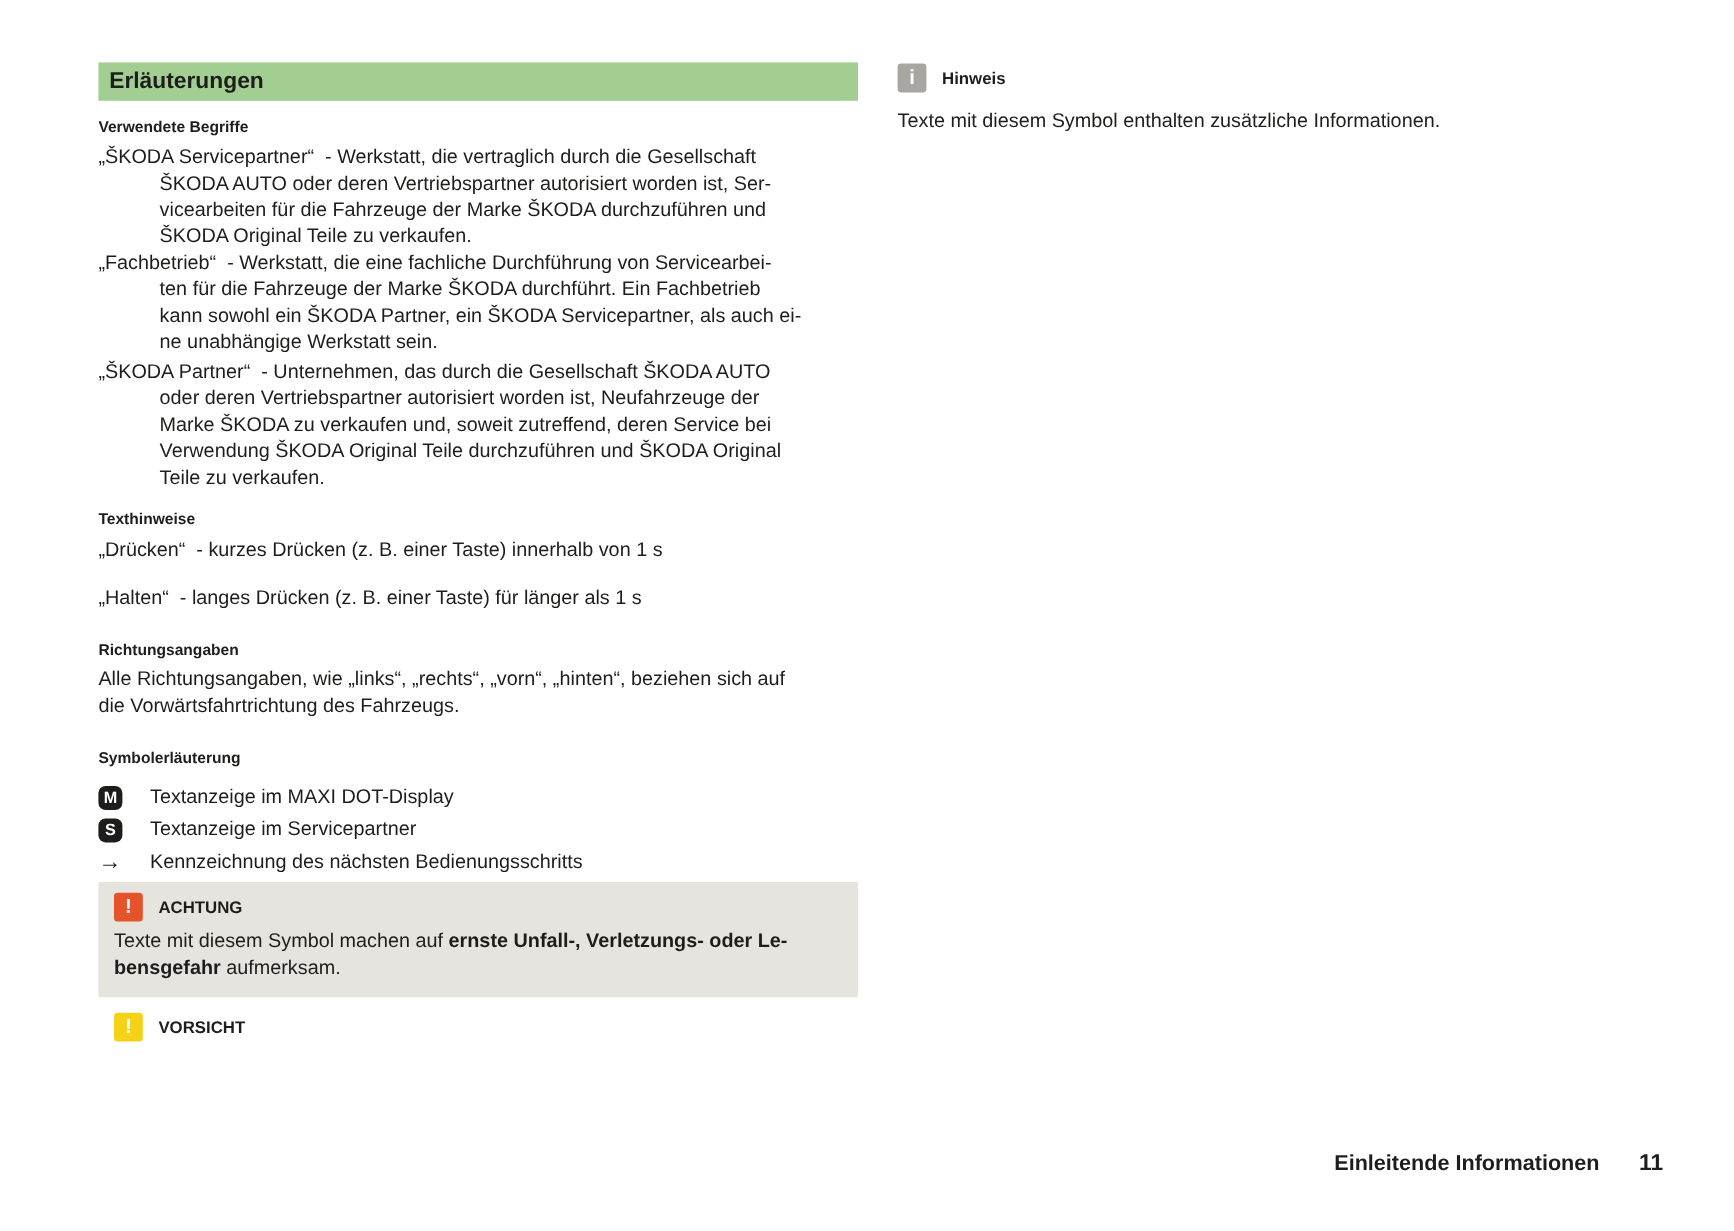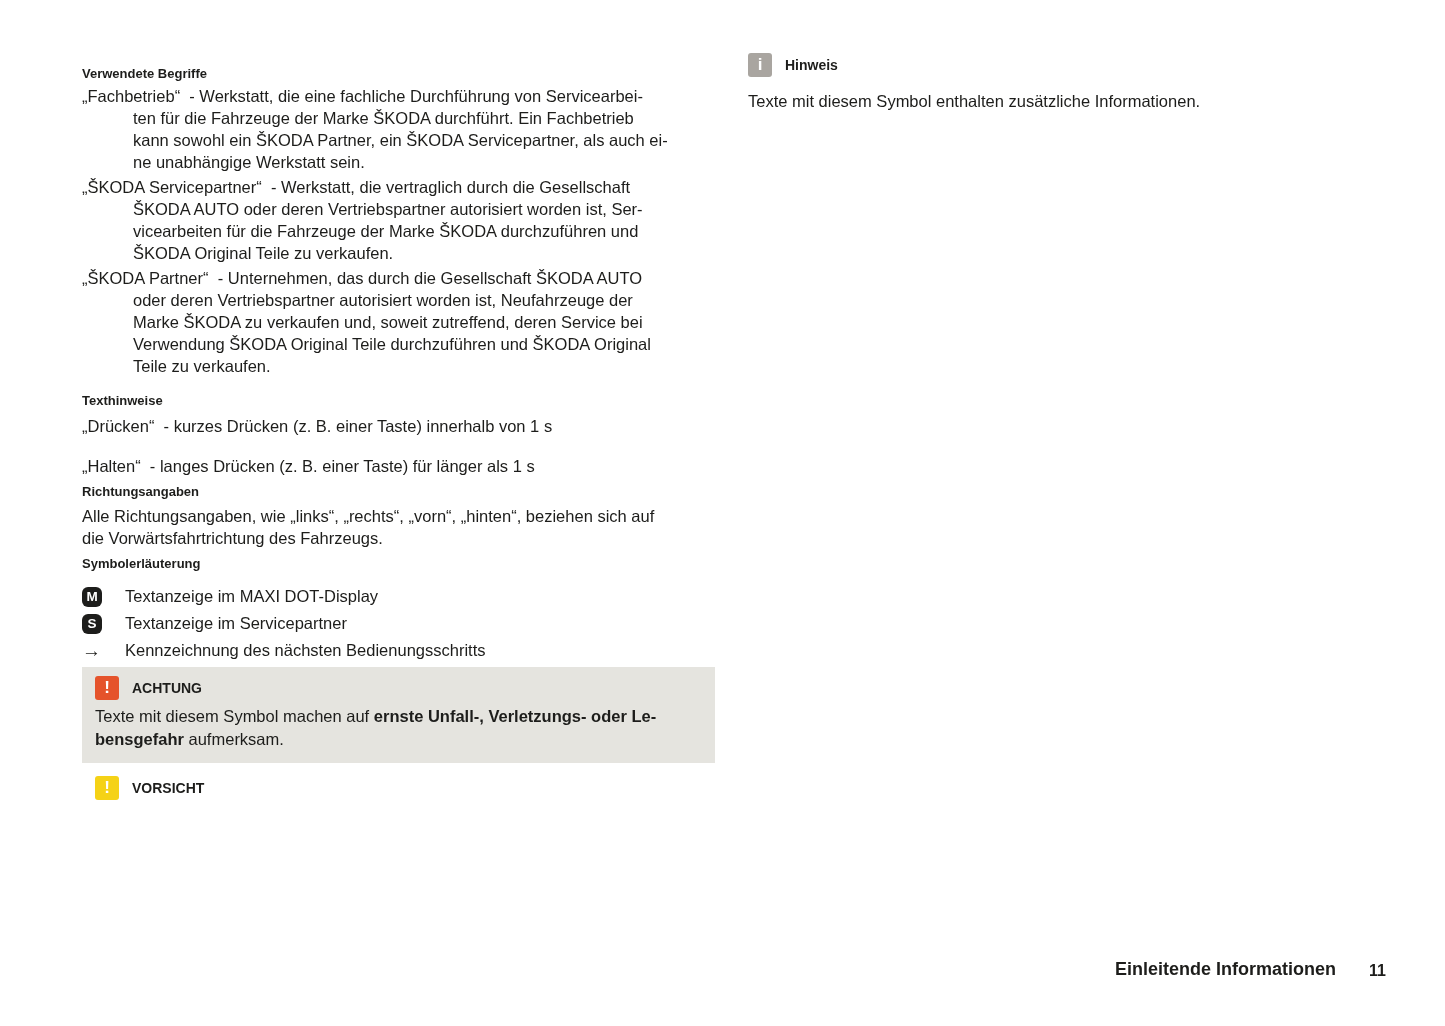--- a/index.html
+++ b/index.html
@@ -21,21 +21,21 @@
     width: 633px; height: 32px;
     background: #a3ce92;
     display: flex; align-items: center;
     padding-left: 9px;
     font-weight: bold; font-size: 19px;
   }
 
   .sec-heading { font-weight: bold; font-size: 13px; line-height: 22px; }
   .mt-sm { margin-top: 11px; }
   .mt-md { margin-top: 13px; }
-  .mt-lg { margin-top: 4px; }
+  .mt-lg { margin-top: 22px; }
 
   .def {
     white-space: pre-line;
     line-height: 22px;
     padding-left: 51px;
     text-indent: -51px;
     width: 660px;
     margin-top: 3px;
   }
   .def.first { margin-top: 0; }
@@ -87,43 +87,46 @@
 
   .caution-block { margin-top: 12px; }
   .caution-block .alert-body { margin-left: -13px; margin-top: 5px; width: 660px; }
   .caution-inner { padding-left: 13px; }
 
   .note-body { white-space: pre-line; line-height: 22px; margin-top: 12px; }
 
   .footer {
     position: absolute;
     top: 959px; right: 59px;
-    display: flex; align-items: flex-end;
+    display: flex; align-items: flex-start;
     font-weight: bold; font-size: 18px;
   }
-  .footer .pageno { margin-left: 33px; font-size: 16px; }
+  .footer .pageno { margin-left: 33px; font-size: 19px; }
 </style>
 </head>
 <body>
 
 <div class="page">
 
   <div class="col-left">
 
+    <div class="banner">
+      <span>Erläuterungen</span>
+    </div>
 
     <div class="sec-heading mt-sm">Verwendete Begriffe</div>
 
+    <div class="def">„ŠKODA Servicepartner“&nbsp; - Werkstatt, die vertraglich durch die Gesellschaft
+ŠKODA AUTO oder deren Vertriebspartner autorisiert worden ist, Ser-
+vicearbeiten für die Fahrzeuge der Marke ŠKODA durchzuführen und
+ŠKODA Original Teile zu verkaufen.</div>
     <div class="def first">„Fachbetrieb“&nbsp; - Werkstatt, die eine fachliche Durchführung von Servicearbei-
 ten für die Fahrzeuge der Marke ŠKODA durchführt. Ein Fachbetrieb
 kann sowohl ein ŠKODA Partner, ein ŠKODA Servicepartner, als auch ei-
 ne unabhängige Werkstatt sein.</div>
-    <div class="def">„ŠKODA Servicepartner“&nbsp; - Werkstatt, die vertraglich durch die Gesellschaft
-ŠKODA AUTO oder deren Vertriebspartner autorisiert worden ist, Ser-
-vicearbeiten für die Fahrzeuge der Marke ŠKODA durchzuführen und
-ŠKODA Original Teile zu verkaufen.</div>
     <div class="def">„ŠKODA Partner“&nbsp; - Unternehmen, das durch die Gesellschaft ŠKODA AUTO
 oder deren Vertriebspartner autorisiert worden ist, Neufahrzeuge der
 Marke ŠKODA zu verkaufen und, soweit zutreffend, deren Service bei
 Verwendung ŠKODA Original Teile durchzuführen und ŠKODA Original
 Teile zu verkaufen.</div>
 
     <div class="sec-heading mt-md">Texthinweise</div>
     <div class="tline">„Drücken“&nbsp; - kurzes Drücken (z. B. einer Taste) innerhalb von 1 s</div>
     <div class="tline">„Halten“&nbsp; - langes Drücken (z. B. einer Taste) für länger als 1 s</div>
 

